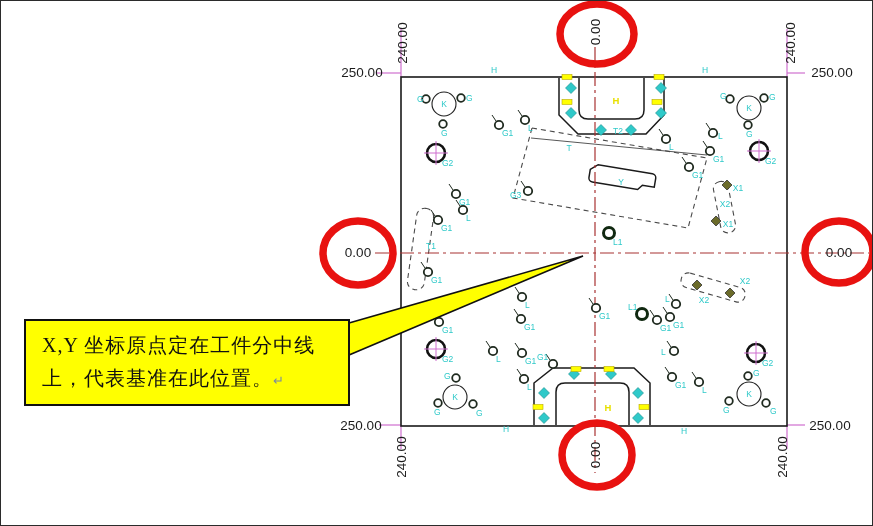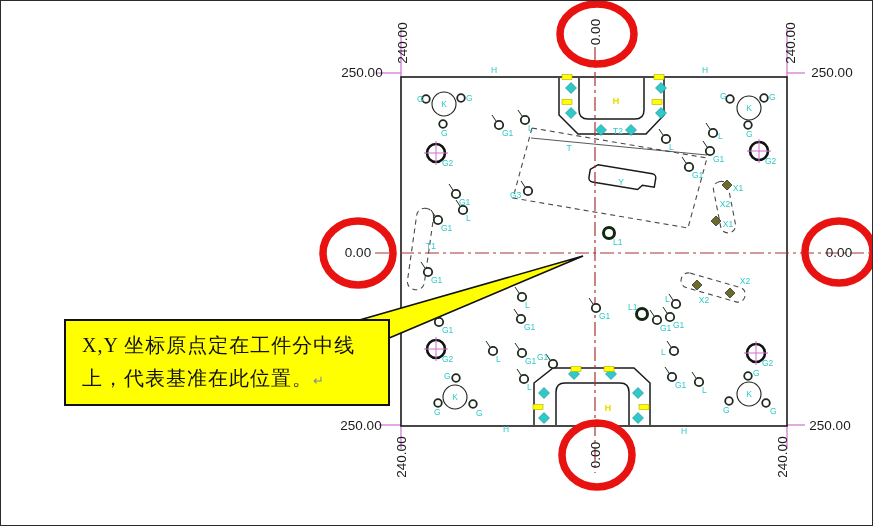--- a/index.html
+++ b/index.html
@@ -26,21 +26,21 @@
   .dia{fill:var(--cyan);stroke:#188a8a;stroke-width:0.6;}
   .ddia{fill:#6b6b2a;stroke:#333;stroke-width:0.8;}
   .ymark{fill:var(--yellow);stroke:#b8a800;stroke-width:0.6;}
   .tick{stroke:#1f2a1f;stroke-width:1;}
 
   #callout-box{
     position:absolute;left:23px;top:318px;width:326px;height:87px;
     background:var(--yellow);border:2px solid #111;box-sizing:border-box;
     padding:8px 8px 0 16px;z-index:5;
     font-family:"Liberation Serif",serif;font-size:20px;color:#111;
-    line-height:33px;letter-spacing:1px;white-space:nowrap;margin-left:40px;
+    line-height:33px;letter-spacing:1px;white-space:nowrap;
   }
   #callout-box .ret{font-size:13px;color:#7a8aa0;letter-spacing:0;}
 
   #watermark{position:absolute;z-index:6;}
 </style>
 </head>
 <body>
 
 
 

